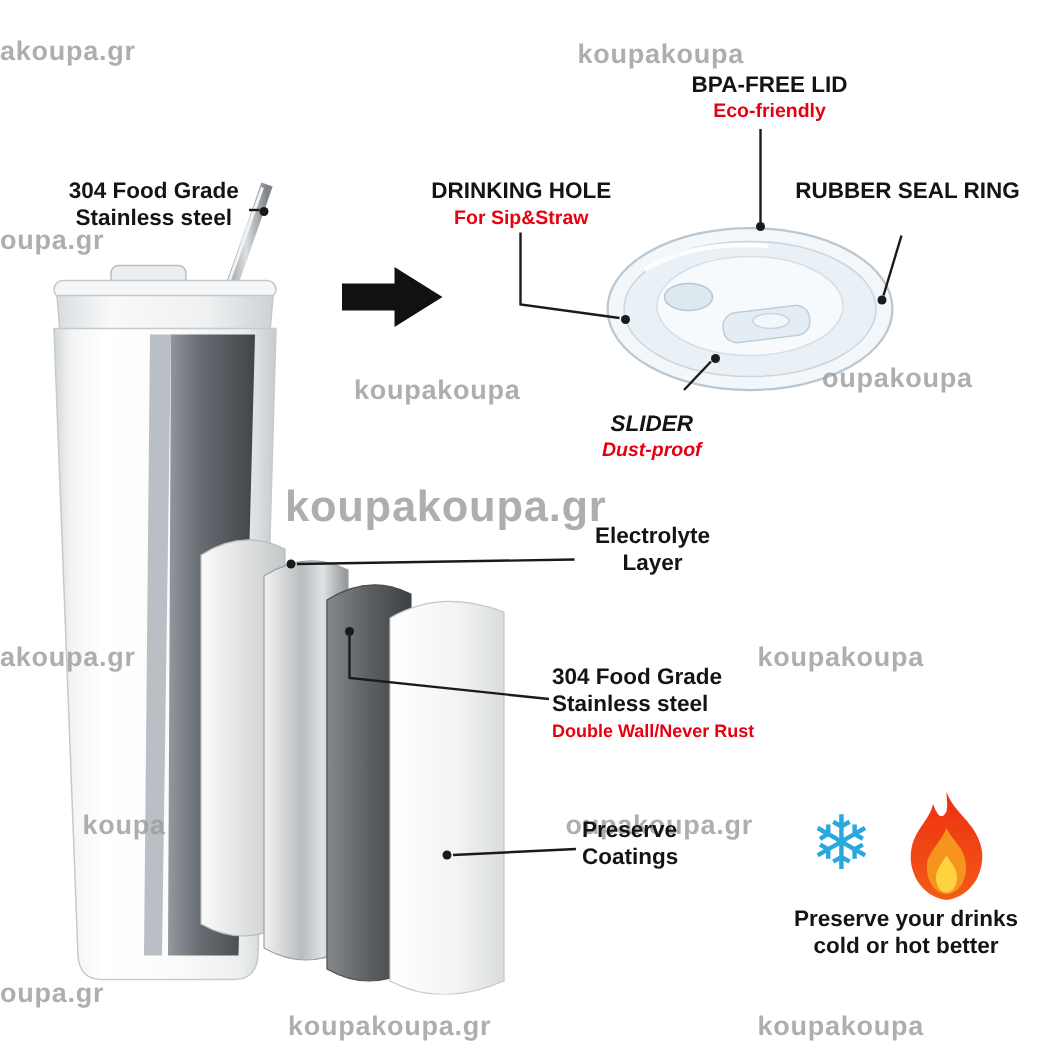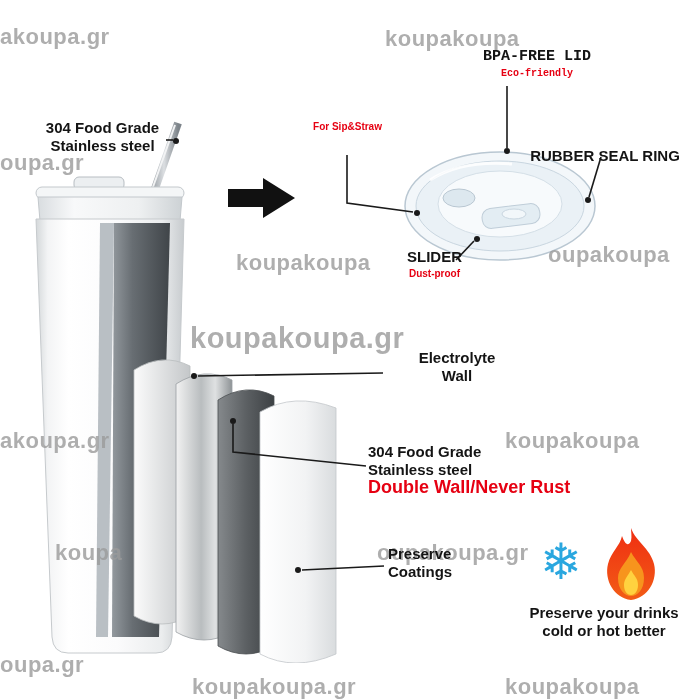--- a/index.html
+++ b/index.html
@@ -17,36 +17,36 @@
   .tumbler{left:28px;top:115px;}
   .lid{left:402px;top:150px;}
   .layers{left:128px;top:348px;}
   .arrow{left:224px;top:174px;}
   .overlay{position:absolute;left:0;top:0;z-index:4;pointer-events:none;}
   .overlay line,.overlay polyline{stroke:#1a1a1a;stroke-width:1.6;fill:none;}
   .overlay circle{fill:#1a1a1a;}
   
   .lbl{position:absolute;z-index:4;text-align:center;}
   .lbl .t{font-weight:bold;font-size:15px;line-height:18px;color:var(--ink);white-space:nowrap;}
-  .lbl .s{font-weight:bold;font-size:10px;line-height:16px;color:var(--red);white-space:nowrap;}
+  .lbl .s{font-weight:bold;font-size:13px;line-height:16px;color:var(--red);white-space:nowrap;}
   .lbl-steel-top{left:30px;top:119px;width:145px;}
-  .lbl-bpa{left:462px;top:48px;width:150px;font-family:Liberation Mono, monospace;}
+  .lbl-bpa{left:438px;top:48px;width:150px;}
   .lbl-drinking{left:275px;top:119px;width:145px;}
-  .lbl-seal{left:525px;top:119px;width:160px;margin-top:28px;}
-  .lbl-slider{left:392px;top:248px;width:85px;}
-  .lbl-electrolyte{left:407px;top:349px;width:100px;}
+  .lbl-seal{left:525px;top:119px;width:160px;}
+  .lbl-slider{left:392px;top:274px;width:85px;font-style:italic;}
+  .lbl-electrolyte{left:385px;top:349px;width:100px;}
   .lbl-steel-mid{left:368px;top:443px;width:160px;text-align:left;}
-  .lbl-steel-mid .s{font-size:18px;}
+  .lbl-steel-mid .s{font-size:12px;}
   .lbl-coatings{left:388px;top:545px;width:100px;text-align:left;}
   .lbl-preserve{left:516px;top:604px;width:176px;}
   
   .snowflake{position:absolute;left:540px;top:534px;z-index:4;font-size:50px;line-height:56px;color:#2aa7df;}
   .flame{position:absolute;left:600px;top:526px;z-index:4;}
   
-  .wm{position:absolute;z-index:3;font-weight:bold;font-size:22px;color:var(--wm);opacity:.8;white-space:nowrap;letter-spacing:.5px;}
+  .wm{position:absolute;z-index:3;font-weight:bold;font-size:18px;color:var(--wm);opacity:.8;white-space:nowrap;letter-spacing:.5px;}
   .wm-lg{font-size:29px;}
   .wm0{left:0;top:24px;}   .wm1{left:385px;top:26px;}
   .wm2{left:0;top:150px;}  .wm3{left:565px;top:150px;}
   .wm4{left:236px;top:250px;} .wm5{left:548px;top:242px;}
   .wm6{left:190px;top:322px;}
   .wm7{left:0;top:428px;}  .wm8{left:505px;top:428px;}
   .wm9{left:30px;top:540px;margin-left:25px;} .wm10{left:358px;top:540px;margin-left:19px;}
   .wm11{left:0;top:652px;} .wm12{left:192px;top:674px;} .wm13{left:505px;top:674px;}
 </style>
 </head>
@@ -162,35 +162,36 @@
     <div class="t">304 Food Grade</div>
     <div class="t">Stainless steel</div>
   </div>
 
   <div class="lbl lbl-bpa">
     <div class="t">BPA-FREE LID</div>
     <div class="s">Eco-friendly</div>
   </div>
 
   <div class="lbl lbl-drinking">
+    <div class="t">DRINKING HOLE</div>
     <div class="s">For Sip&amp;Straw</div>
   </div>
 
   <div class="lbl lbl-seal">
     <div class="t">RUBBER SEAL RING</div>
   </div>
 
   <div class="lbl lbl-slider">
     <div class="t">SLIDER</div>
     <div class="s">Dust-proof</div>
   </div>
 
   <div class="lbl lbl-electrolyte">
     <div class="t">Electrolyte</div>
-    <div class="t">Wall</div>
+    <div class="t">Layer</div>
   </div>
 
   <div class="lbl lbl-steel-mid">
     <div class="t">304 Food Grade</div>
     <div class="t">Stainless steel</div>
     <div class="s">Double Wall/Never Rust</div>
   </div>
 
   <div class="lbl lbl-coatings">
     <div class="t">Preserve</div>

